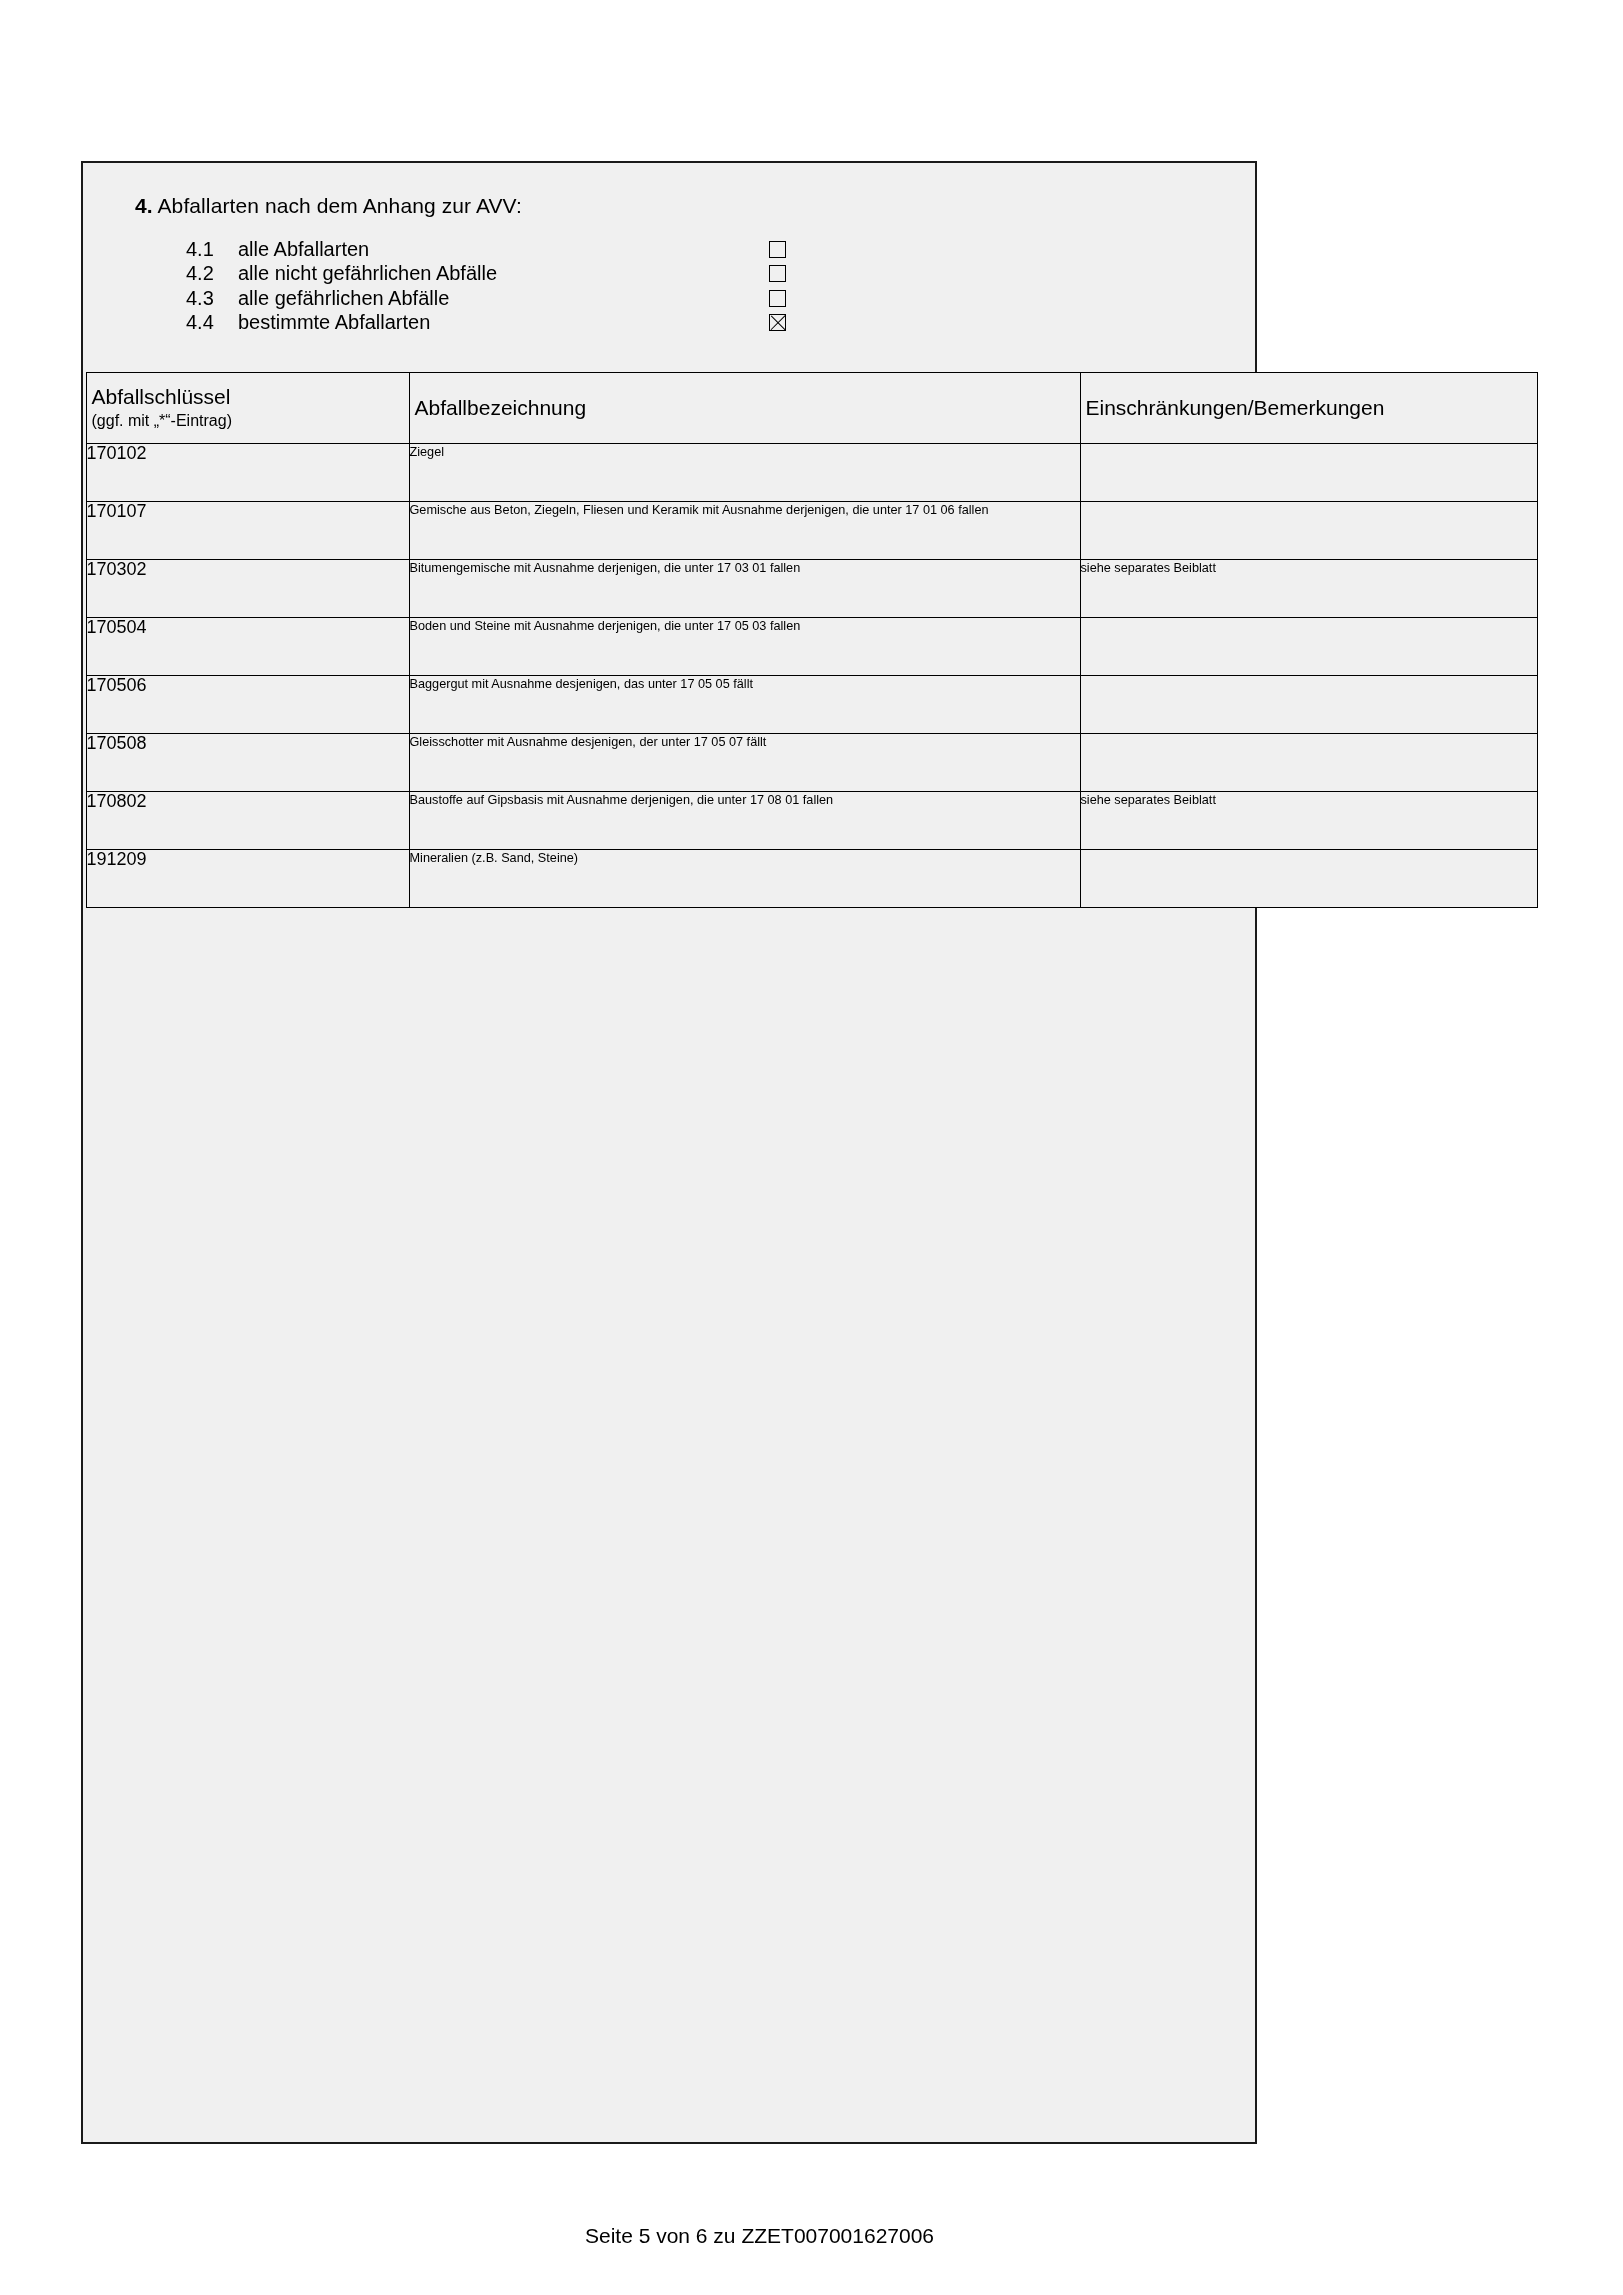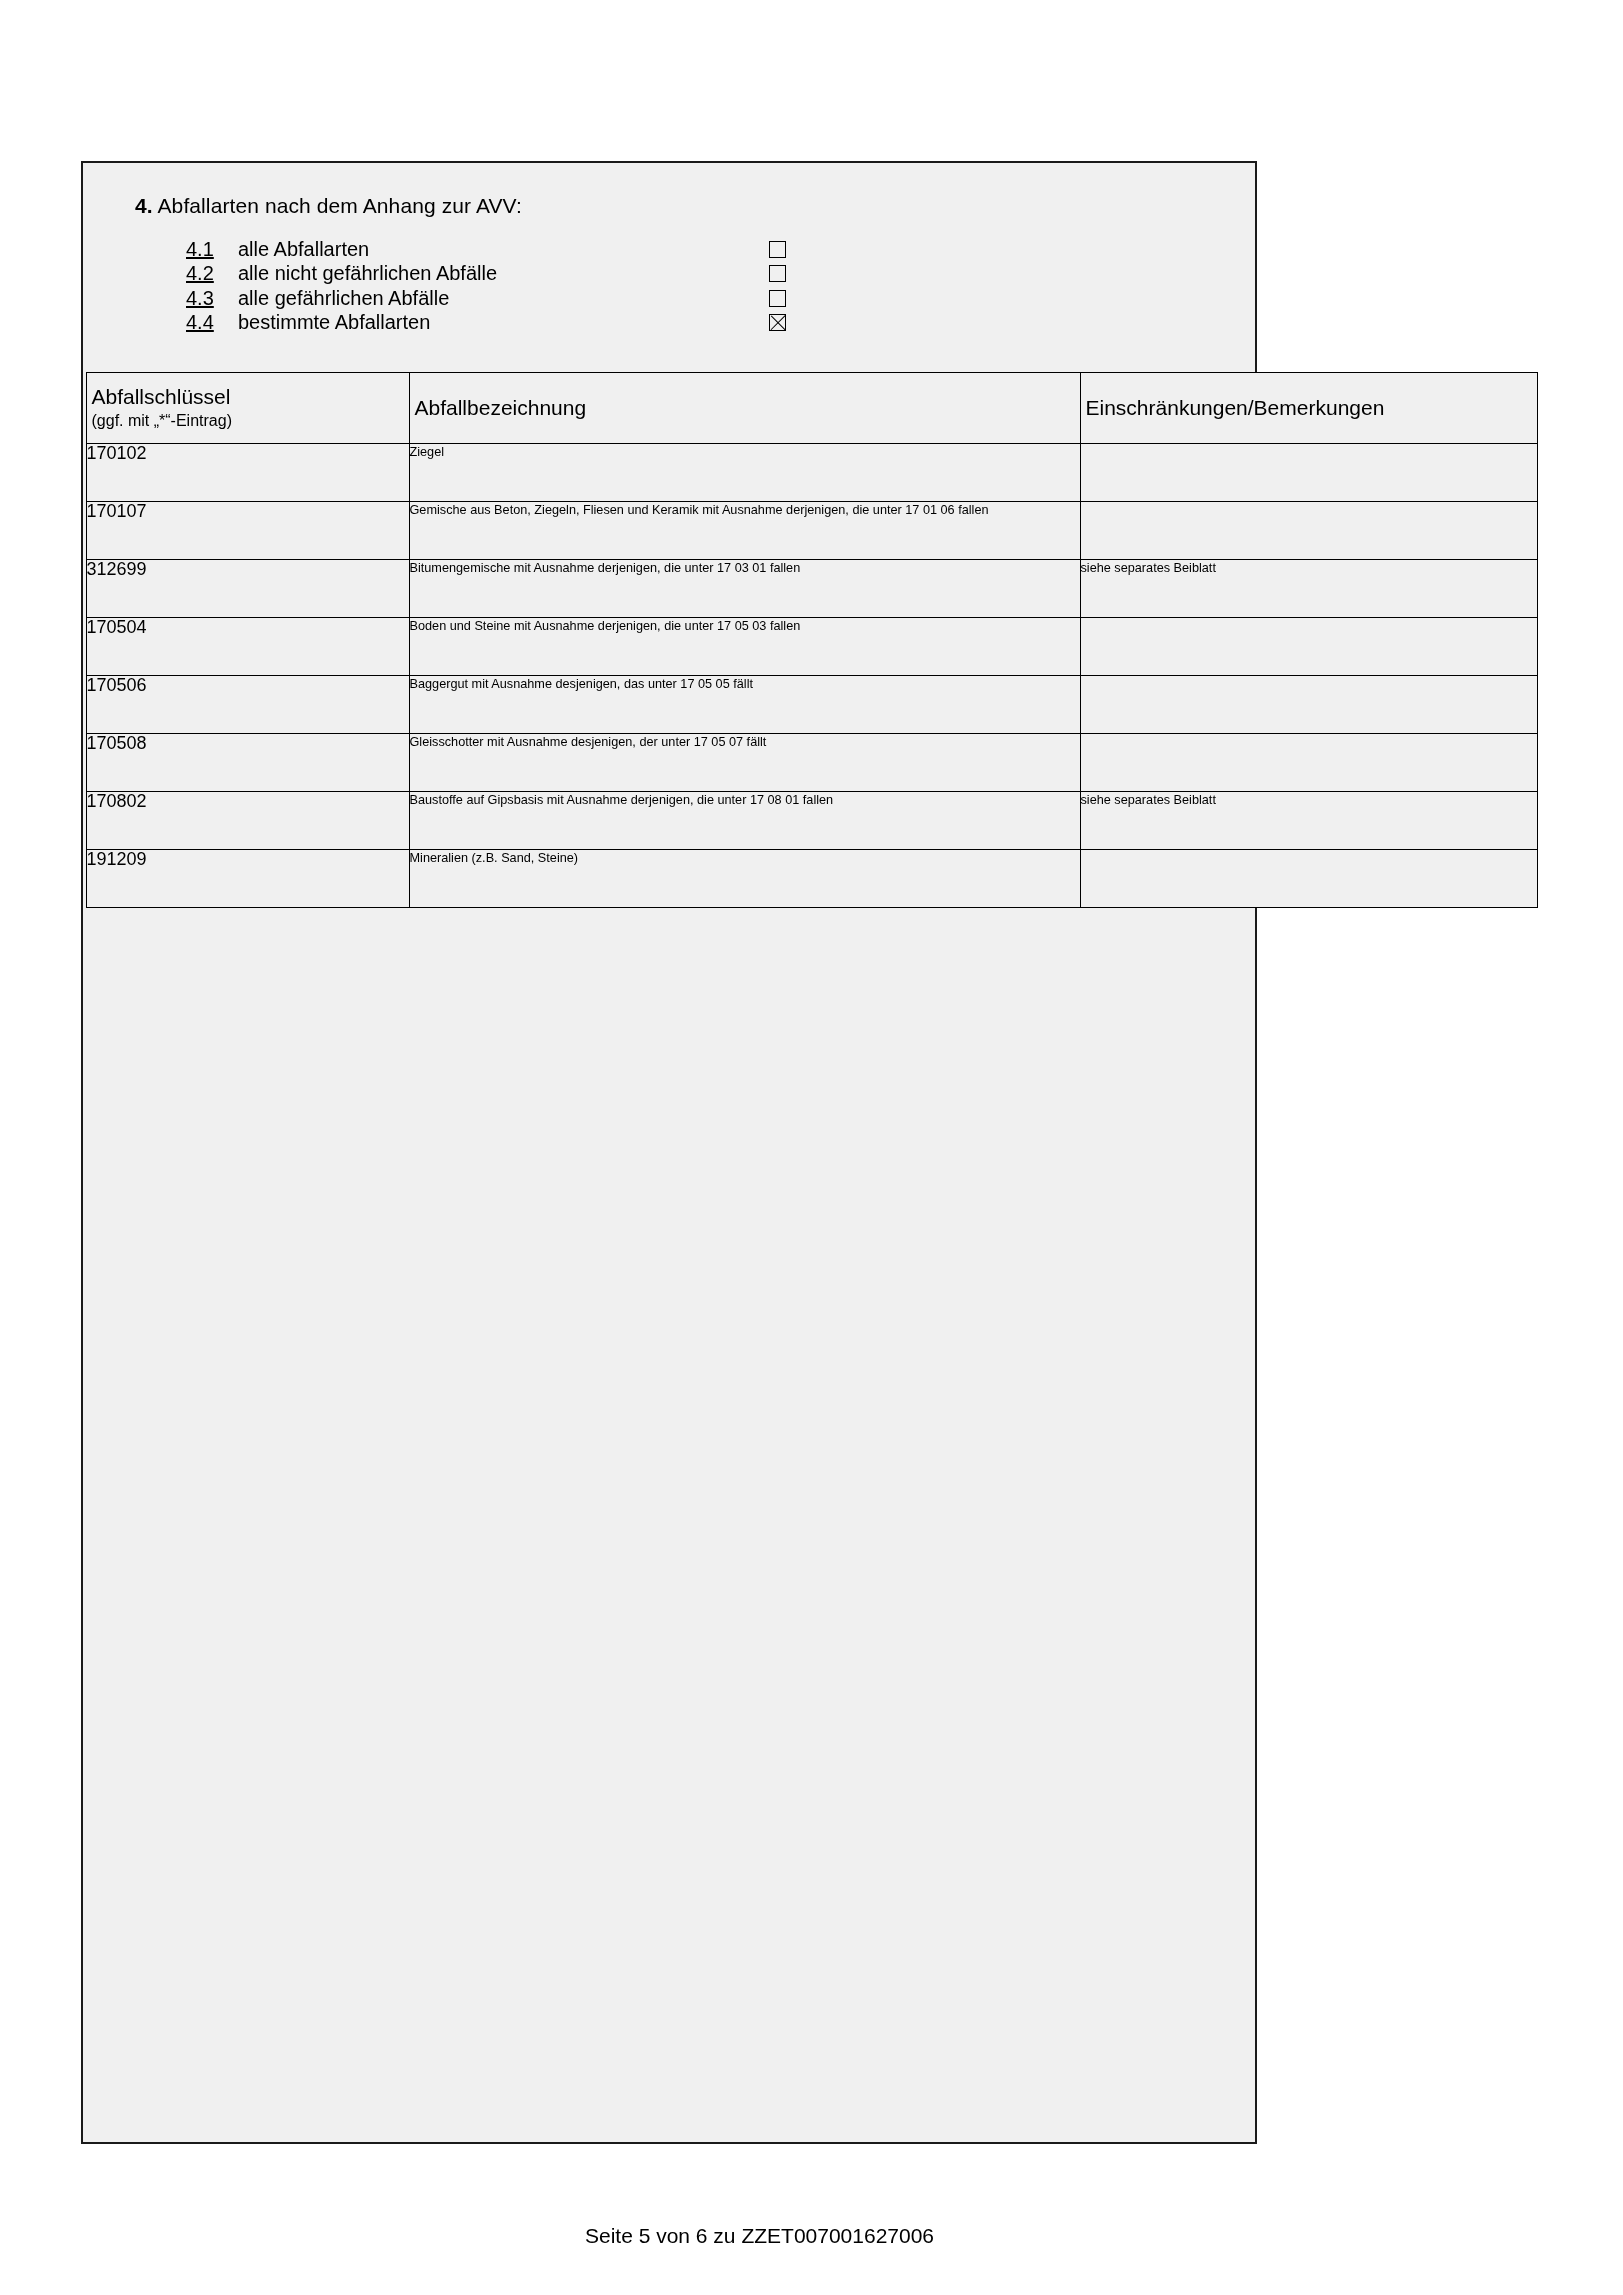--- a/index.html
+++ b/index.html
@@ -51,21 +51,20 @@
   .option-row {
     display: flex;
     align-items: center;
     height: 24.5px;
     font-size: 20px;
   }
   .option-num {
     width: 103px;
     padding-left: 51px;
     box-sizing: border-box;
-    text-decoration: underline;
   }
   .option-label {
     flex: 1 1 auto;
     white-space: nowrap;
   }
   .option-box-cell {
     width: 51px;
     display: flex;
     justify-content: flex-start;
     padding-left: 17px;
@@ -228,21 +227,21 @@
           <td class="cell-key">170102</td>
           <td class="cell-desc">Ziegel</td>
           <td class="cell-note"></td>
         </tr>
         <tr>
           <td class="cell-key">170107</td>
           <td class="cell-desc">Gemische aus Beton, Ziegeln, Fliesen und Keramik mit Ausnahme derjenigen, die unter 17 01 06 fallen</td>
           <td class="cell-note"></td>
         </tr>
         <tr>
-          <td class="cell-key">312699</td>
+          <td class="cell-key">170302</td>
           <td class="cell-desc">Bitumengemische mit Ausnahme derjenigen, die unter 17 03 01 fallen</td>
           <td class="cell-note">siehe separates Beiblatt</td>
         </tr>
         <tr>
           <td class="cell-key">170504</td>
           <td class="cell-desc">Boden und Steine mit Ausnahme derjenigen, die unter 17 05 03 fallen</td>
           <td class="cell-note"></td>
         </tr>
         <tr>
           <td class="cell-key">170506</td>

